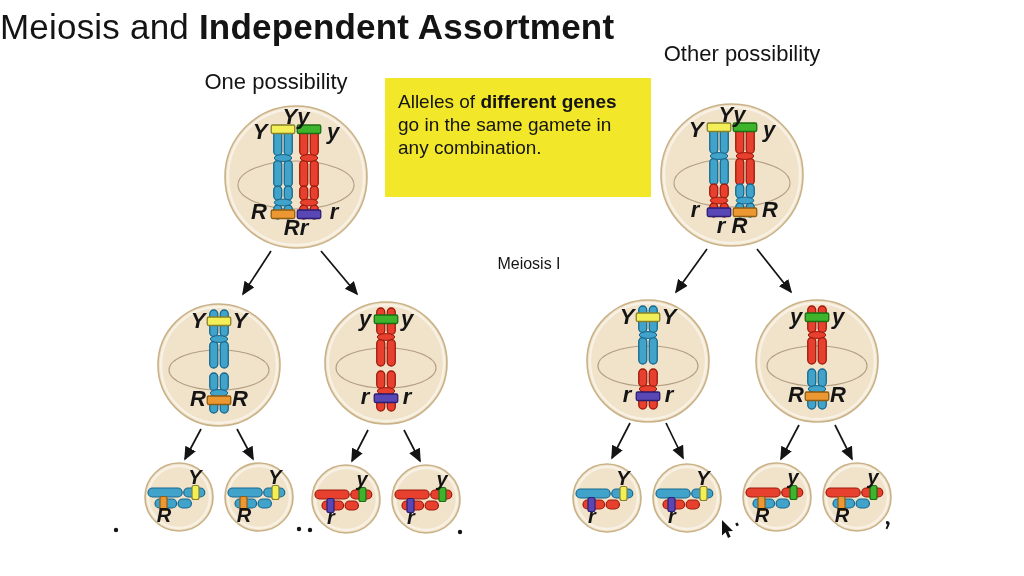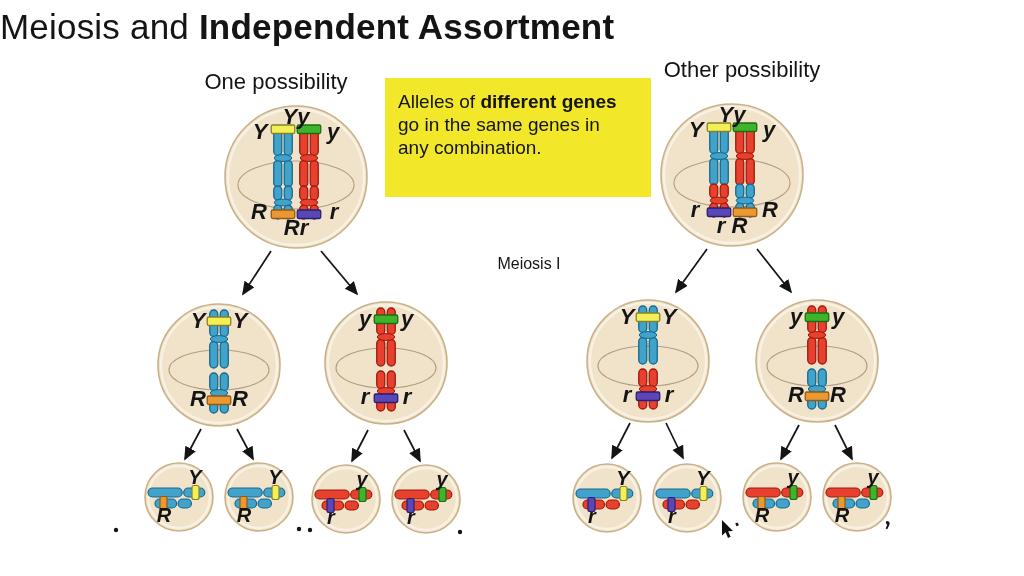--- a/index.html
+++ b/index.html
@@ -3,41 +3,41 @@
 <meta charset="utf-8">
 <style>
   html,body{margin:0;padding:0;background:#fff}
   #stage{position:relative;width:1024px;height:576px;background:#ffffff;overflow:hidden;
          font-family:"Liberation Sans",sans-serif;color:#141414}
   #scene{position:absolute;left:0;top:0}
   .title{position:absolute;top:7px;left:0;width:100%;text-align:left;font-size:35px;white-space:pre;letter-spacing:.2px}
   .title .bold{font-weight:bold}
   .seclabel{position:absolute;font-size:22px;transform:translateX(-50%);white-space:nowrap}
   #sec-one{left:276px;top:69px}
-  #sec-other{left:742px;top:57px}
+  #sec-other{left:742px;top:41px}
   .note{position:absolute;left:385px;top:78px;width:266px;height:119px;box-sizing:border-box;
         padding:12px 16px 0 13px;font-size:19px;line-height:23px}
   .note b{font-weight:bold}
   .stagelabel{position:absolute;font-size:16px;transform:translateX(-50%);white-space:nowrap}
   #m1{left:529px;top:255px}
   #m2{left:514px;top:414px}
   text.allele{font-family:"Liberation Sans",sans-serif;font-style:italic;font-weight:bold;
               font-size:22px;fill:#141414;text-anchor:middle}
   text.allele.sm{font-size:20px}
 </style>
 </head>
 <body>
 
 <div id="stage">
   <div class="title"><span>Meiosis and </span><span class="bold">Independent Assortment</span></div>
 
   <div class="seclabel" id="sec-one">One possibility</div>
   <div class="seclabel" id="sec-other">Other possibility</div>
 
-  <div class="note" id="note" style="background: rgb(242, 232, 41);"><span>Alleles of </span><b>different genes</b><br><span>go in the same genes in</span><br><span>any combination.</span></div>
+  <div class="note" id="note" style="background: rgb(242, 232, 41);"><span>Alleles of </span><b>different genes</b><br><span>go in the same gamete in</span><br><span>any combination.</span></div>
 
   <div class="stagelabel" id="m1">Meiosis I</div>
 
   <svg id="scene" width="1024" height="576" viewBox="0 0 1024 576">
       <defs>
         <marker id="ah" markerWidth="9" markerHeight="8" refX="7" refY="3.5" orient="auto">
           <path d="M0,0 L8,3.5 L0,7 Z" fill="#141414"></path>
         </marker>
       </defs>
       <g>

